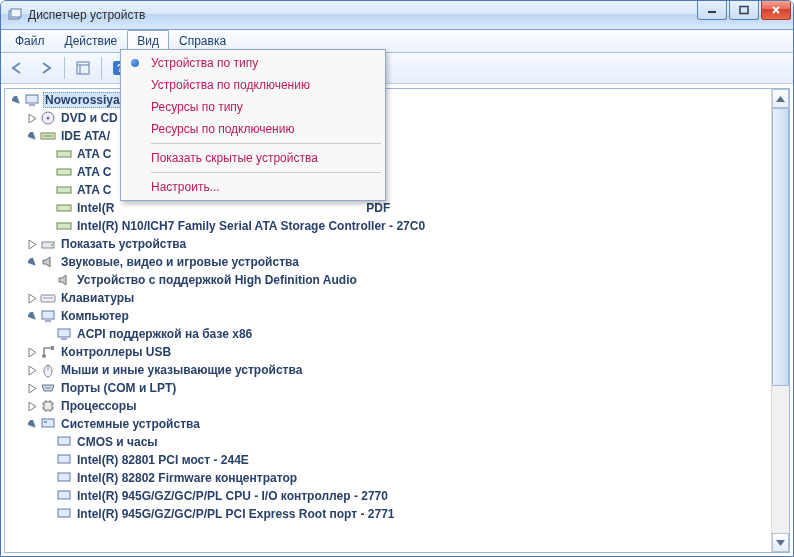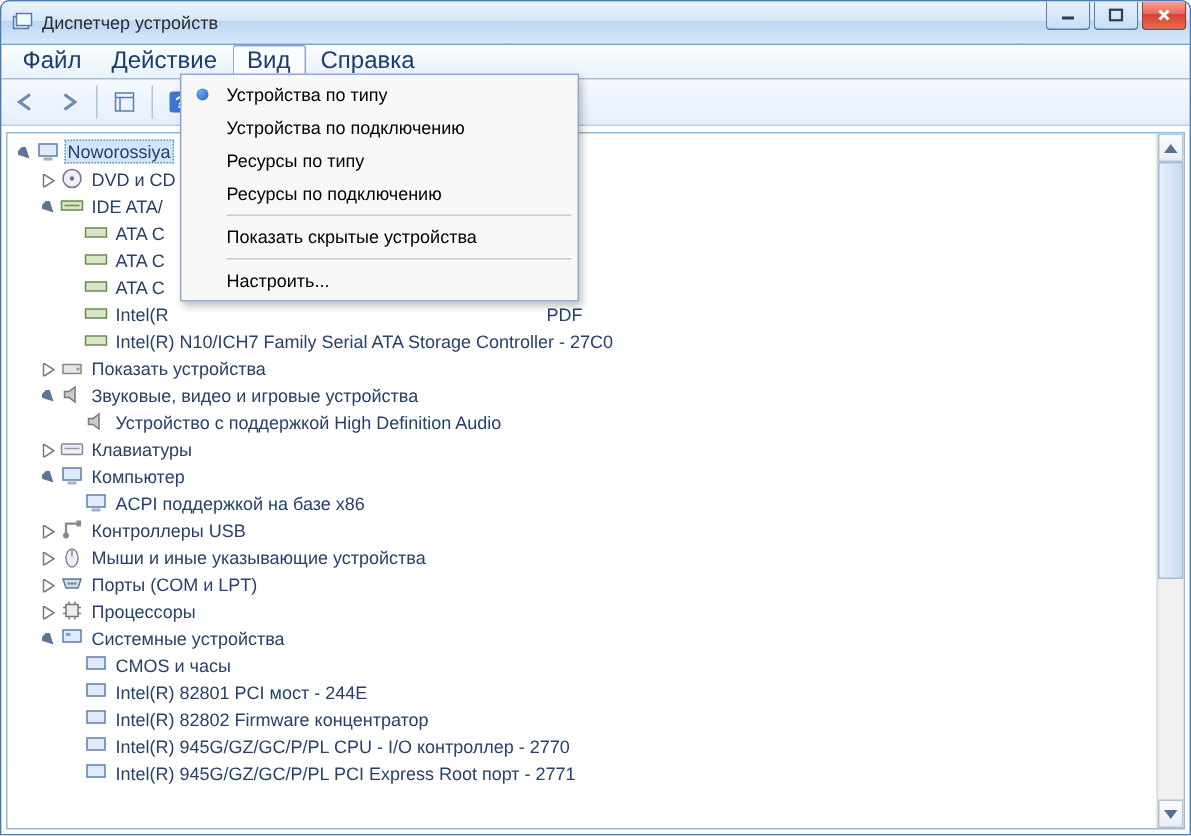--- a/index.html
+++ b/index.html
@@ -66,21 +66,21 @@
   }
   .win-btn svg { width: 14px; height: 10px; }
   
   .menubar {
     height: 22px;
     background: linear-gradient(to bottom, #fbfdff, #eaf2fb);
     border-bottom: 1px solid #a9bdd6;
     display: flex;
     align-items: stretch;
     padding-left: 4px;
-    font-size: 16px;
+    font-size: 12px;
     position: relative;
     z-index: 50;
   }
   .menu-item {
     padding: 0 9px;
     display: flex;
     align-items: center;
     color: #1a3e6e;
     cursor: default;
     border: 1px solid transparent;
@@ -142,23 +142,24 @@
   }
   .tree {
     padding: 2px 0 2px 0;
     color: #1a1a1a;
   }
   .node {
     white-space: nowrap;
   }
   .row {
     display: flex;
-    align-items: flex-end;
+    align-items: center;
     height: 18px;
     padding-right: 16px;
+    font-weight: bold;
   }
   .row .sp { display: inline-block; height: 1px; }
   .expander {
     width: 14px; height: 14px;
     display: inline-flex;
     align-items: center;
     justify-content: center;
     flex: 0 0 14px;
   }
   .expander svg { width: 9px; height: 9px; }
@@ -214,21 +215,21 @@
     border: 1px solid #8faacc;
     box-shadow: 2px 3px 5px rgba(0,0,0,0.25);
     z-index: 55;
     padding: 2px;
   }
   .dd-item {
     height: 22px;
     display: flex;
     align-items: center;
     padding-left: 28px;
-    color: #000000;
+    color: #be185d;
     position: relative;
     cursor: default;
   }
   .dd-sep {
     height: 1px;
     background: #c9c9c9;
     margin: 3px 2px 3px 28px;
   }
   .dd-bullet {
     position: absolute;

